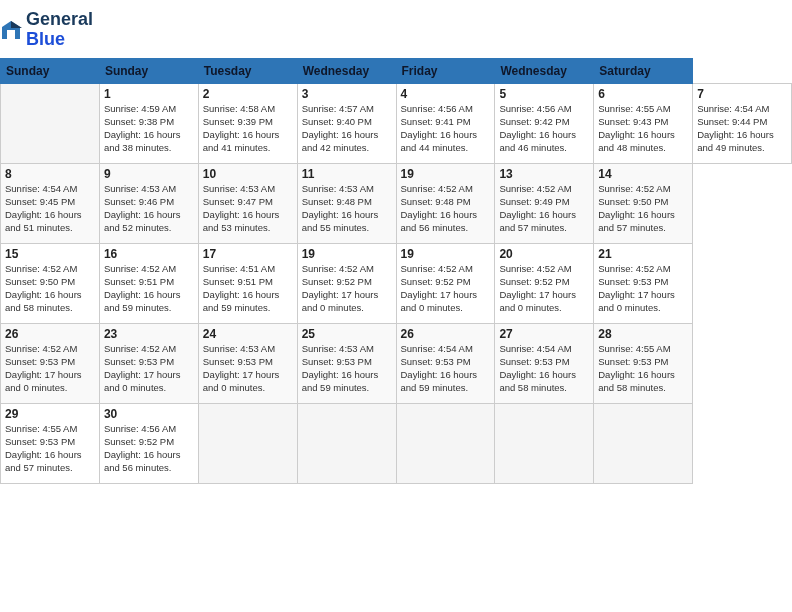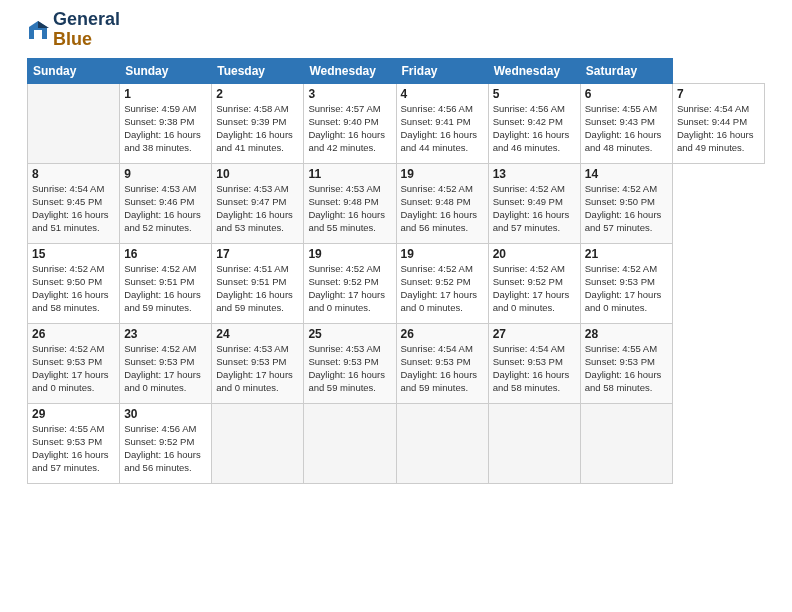--- a/index.html
+++ b/index.html
@@ -7,41 +7,41 @@
       font-family: Arial, sans-serif;
       background: #fff;
       width: 792px;
       height: 612px;
       overflow: hidden;
     }
     .page {
       width: 792px;
       height: 612px;
       background: #fff;
-      padding: 10px 27px;
+      padding: 10px 0;
     }
     .header-row {
       display: flex;
       justify-content: space-between;
       align-items: flex-start;
       margin-bottom: 8px;
     }
     .logo {
       display: flex;
       align-items: center;
       gap: 4px;
     }
     .logo-text {
       font-size: 18px;
       font-weight: bold;
       color: #1a3a5c;
       line-height: 1.1;
     }
     .logo-text span {
-      color: #a16207;
+      color: #1d4ed8;
     }
     .logo-icon {
       width: 22px;
       height: 22px;
     }
     .title-block {
       text-align: right;
     }
     .month-year {
       font-size: 28px;
@@ -52,21 +52,21 @@
       font-size: 14px;
       color: #333;
     }
     .calendar-table {
       width: 100%;
       border-collapse: collapse;
       table-layout: fixed;
     }
     .calendar-table th {
       background-color: #2e75b6;
-      color: #ffffff;
+      color: #0f172a;
       text-align: left;
       padding: 5px 5px;
       font-size: 12px;
       font-weight: bold;
       border: 1px solid #2e75b6;
     }
     .calendar-table td {
       border: 1px solid #ccc;
       vertical-align: top;
       padding: 3px 4px;

